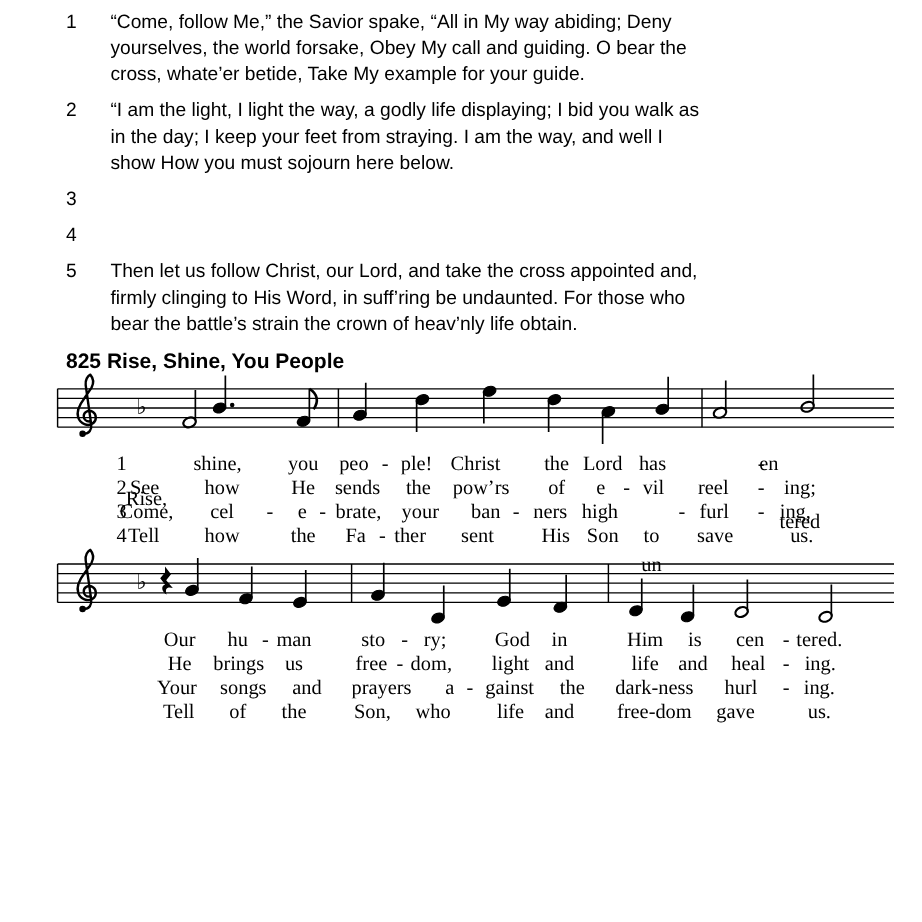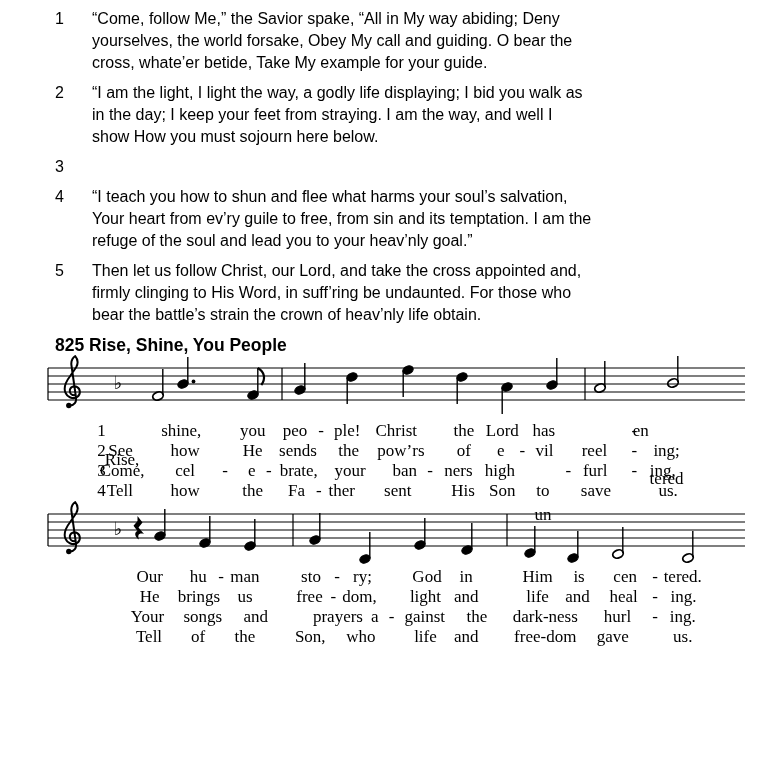--- a/index.html
+++ b/index.html
@@ -40,23 +40,20 @@
         <span class="vnum">2</span>
         <span class="vtext">“I am the light, I light the way, a godly life displaying; I bid you walk as
 in the day; I keep your feet from straying. I am the way, and well I
 show How you must sojourn here below.</span>
       </div>
       <div class="verse">
         <span class="vnum">3</span>
       </div>
       <div class="verse">
         <span class="vnum">4</span>
-        <span class="vtext">“I teach you how to shun and flee what harms your soul’s salvation,
-Your heart from ev’ry guile to free, from sin and its temptation. I am the
-refuge of the soul and lead you to your heav’nly goal.”</span>
       </div>
       <div class="verse">
         <span class="vnum">5</span>
         <span class="vtext">Then let us follow Christ, our Lord, and take the cross appointed and,
 firmly clinging to His Word, in suff’ring be undaunted. For those who
 bear the battle’s strain the crown of heav’nly life obtain.</span>
       </div>
     </section>
 
 
@@ -281,21 +278,21 @@
           <span class="syll" style="left: 70%;">life</span>
           <span class="syll" style="left: 75.2%;">and</span>
           <span class="syll" style="left: 81.2%;">heal</span>
           <span class="syll" style="left: 85.3%;">-</span>
           <span class="syll" style="left: 89%;">ing.</span>
         </div>
         <div class="lyric-row">
           <span class="syll" style="left: 19.2%;">Your</span>
           <span class="syll" style="left: 26.4%;">songs</span>
           <span class="syll" style="left: 33.3%;">and</span>
-          <span class="syll" style="left: 41.4%; margin-left: 20px;">prayers</span>
+          <span class="syll" style="left: 41.4%;">prayers</span>
           <span class="syll" style="left: 48.8%;">a</span>
           <span class="syll" style="left: 51%;">-</span>
           <span class="syll" style="left: 55.3%;">gainst</span>
           <span class="syll" style="left: 62.1%;">the</span>
           <span class="syll" style="left: 71%;">dark-ness</span>
           <span class="syll" style="left: 80.4%;">hurl</span>
           <span class="syll" style="left: 85.3%;">-</span>
           <span class="syll" style="left: 88.9%;">ing.</span>
         </div>
         <div class="lyric-row">

